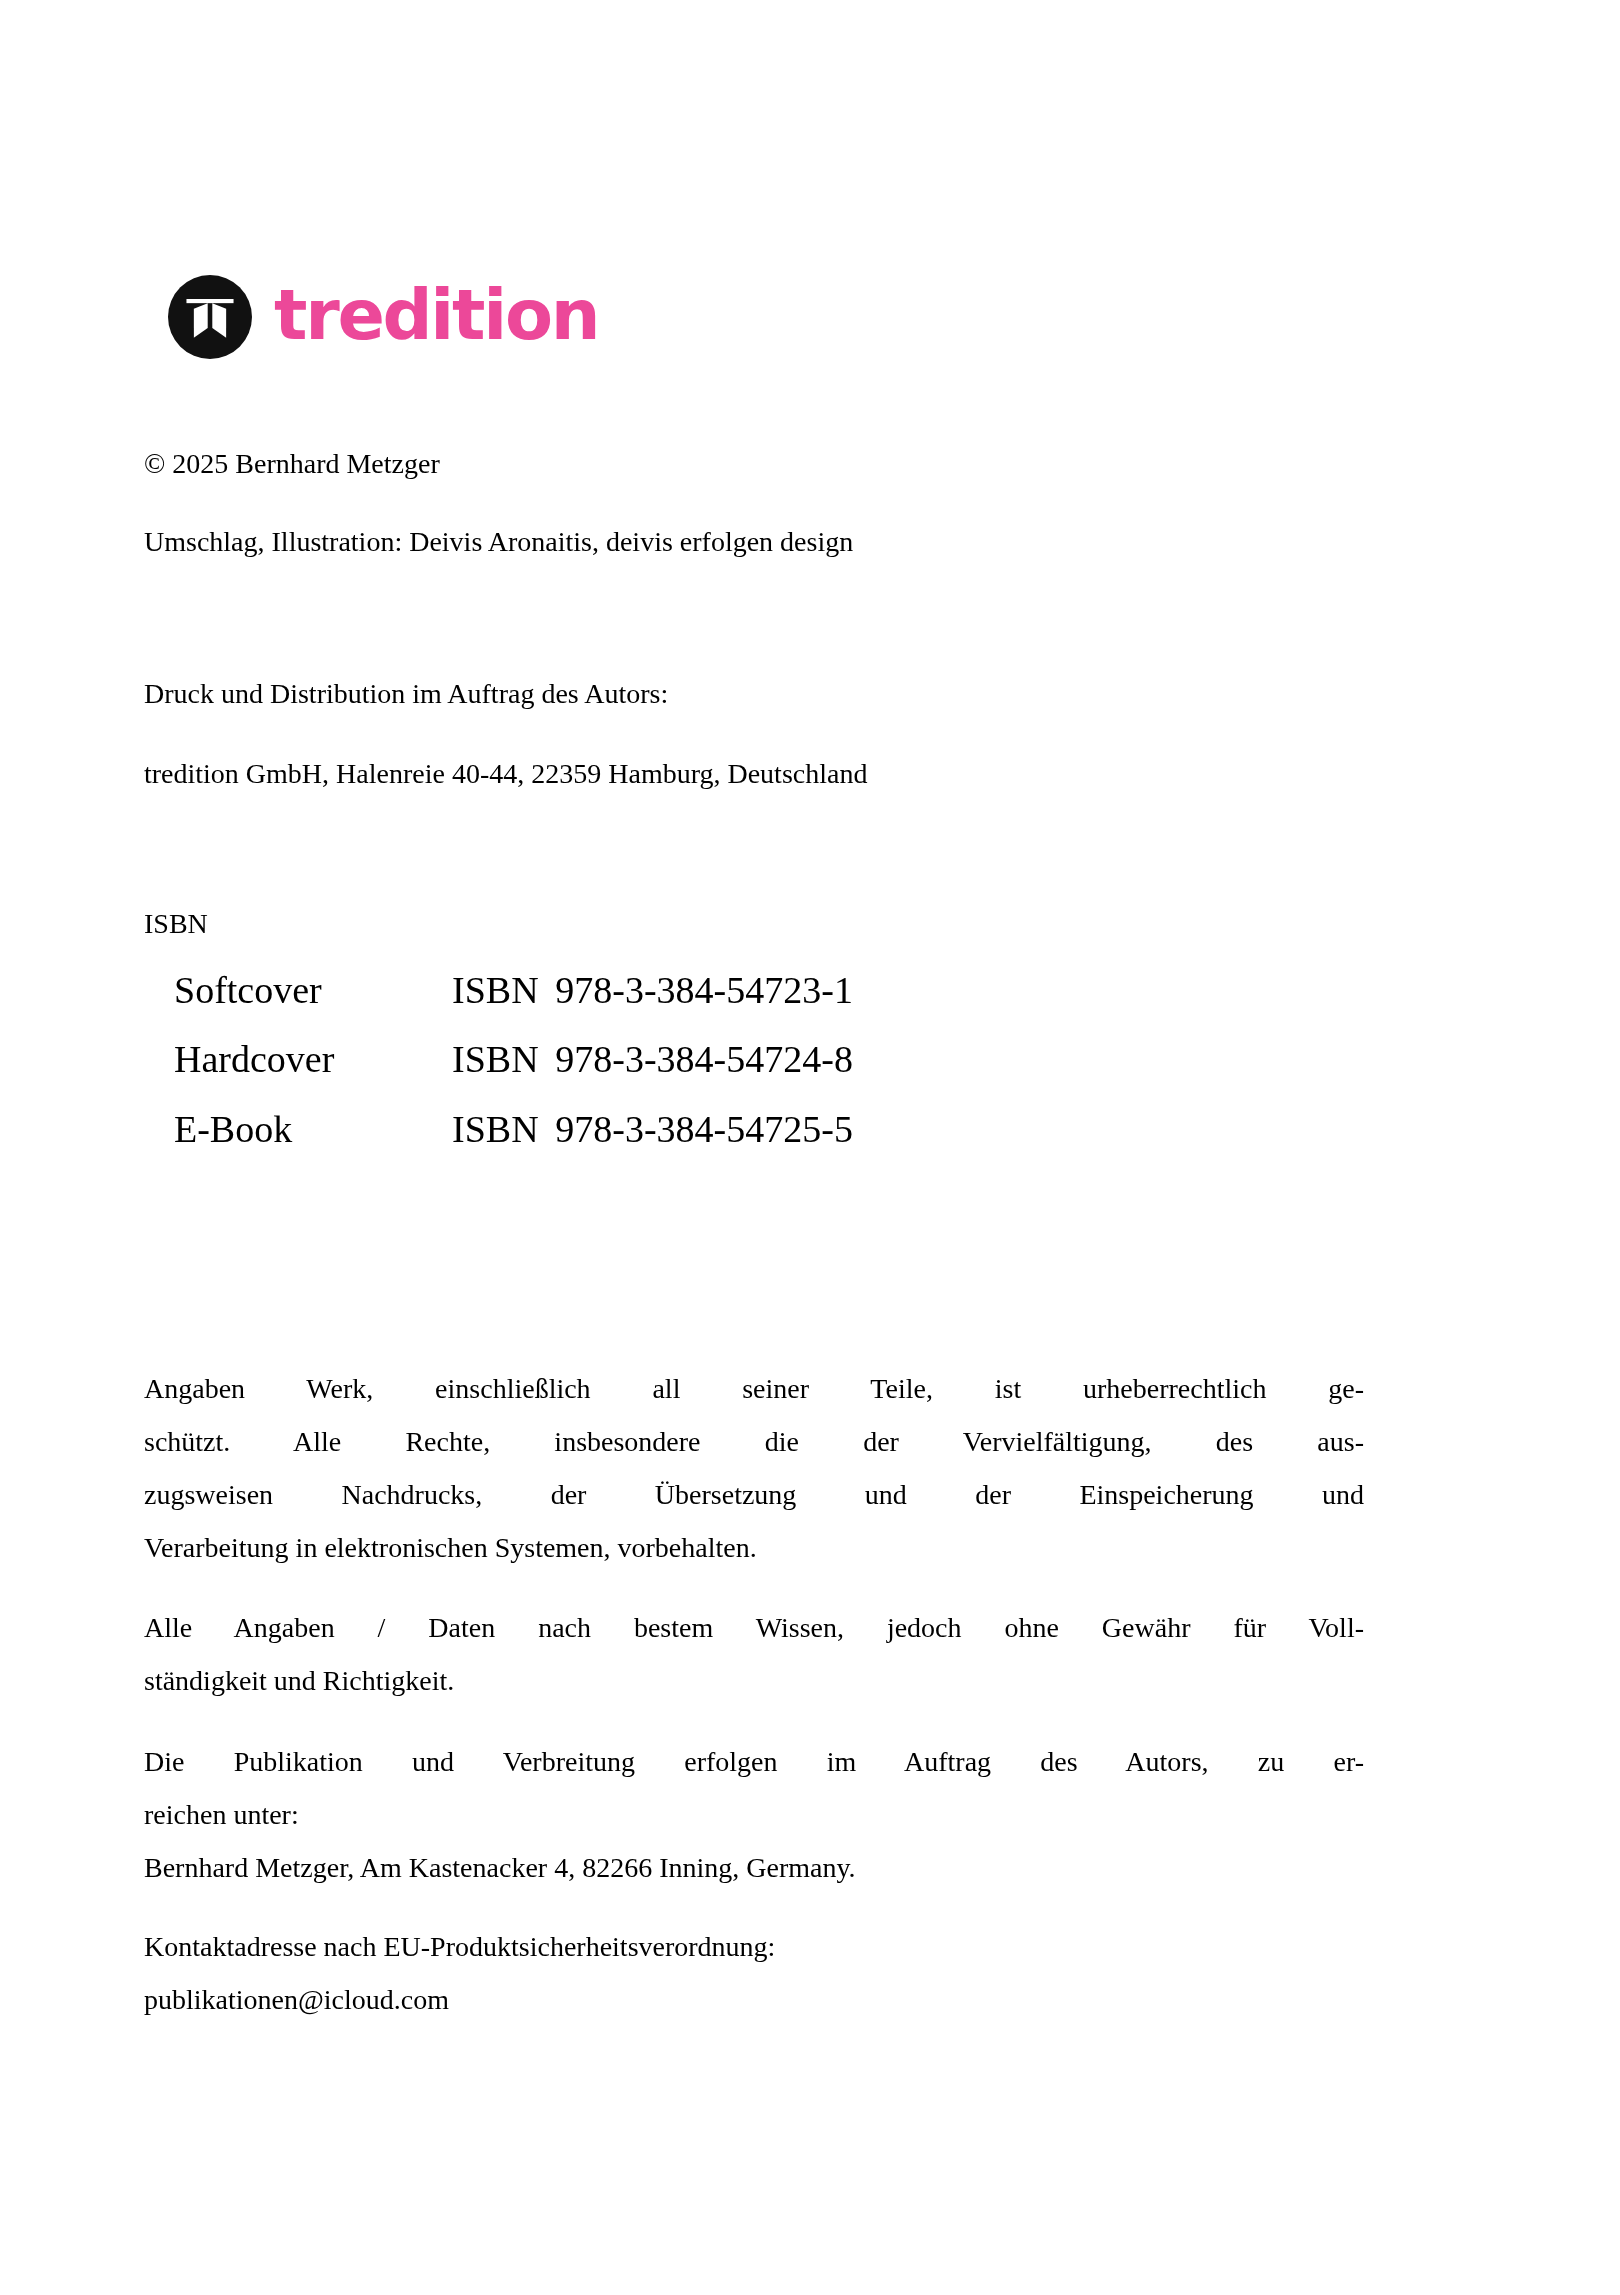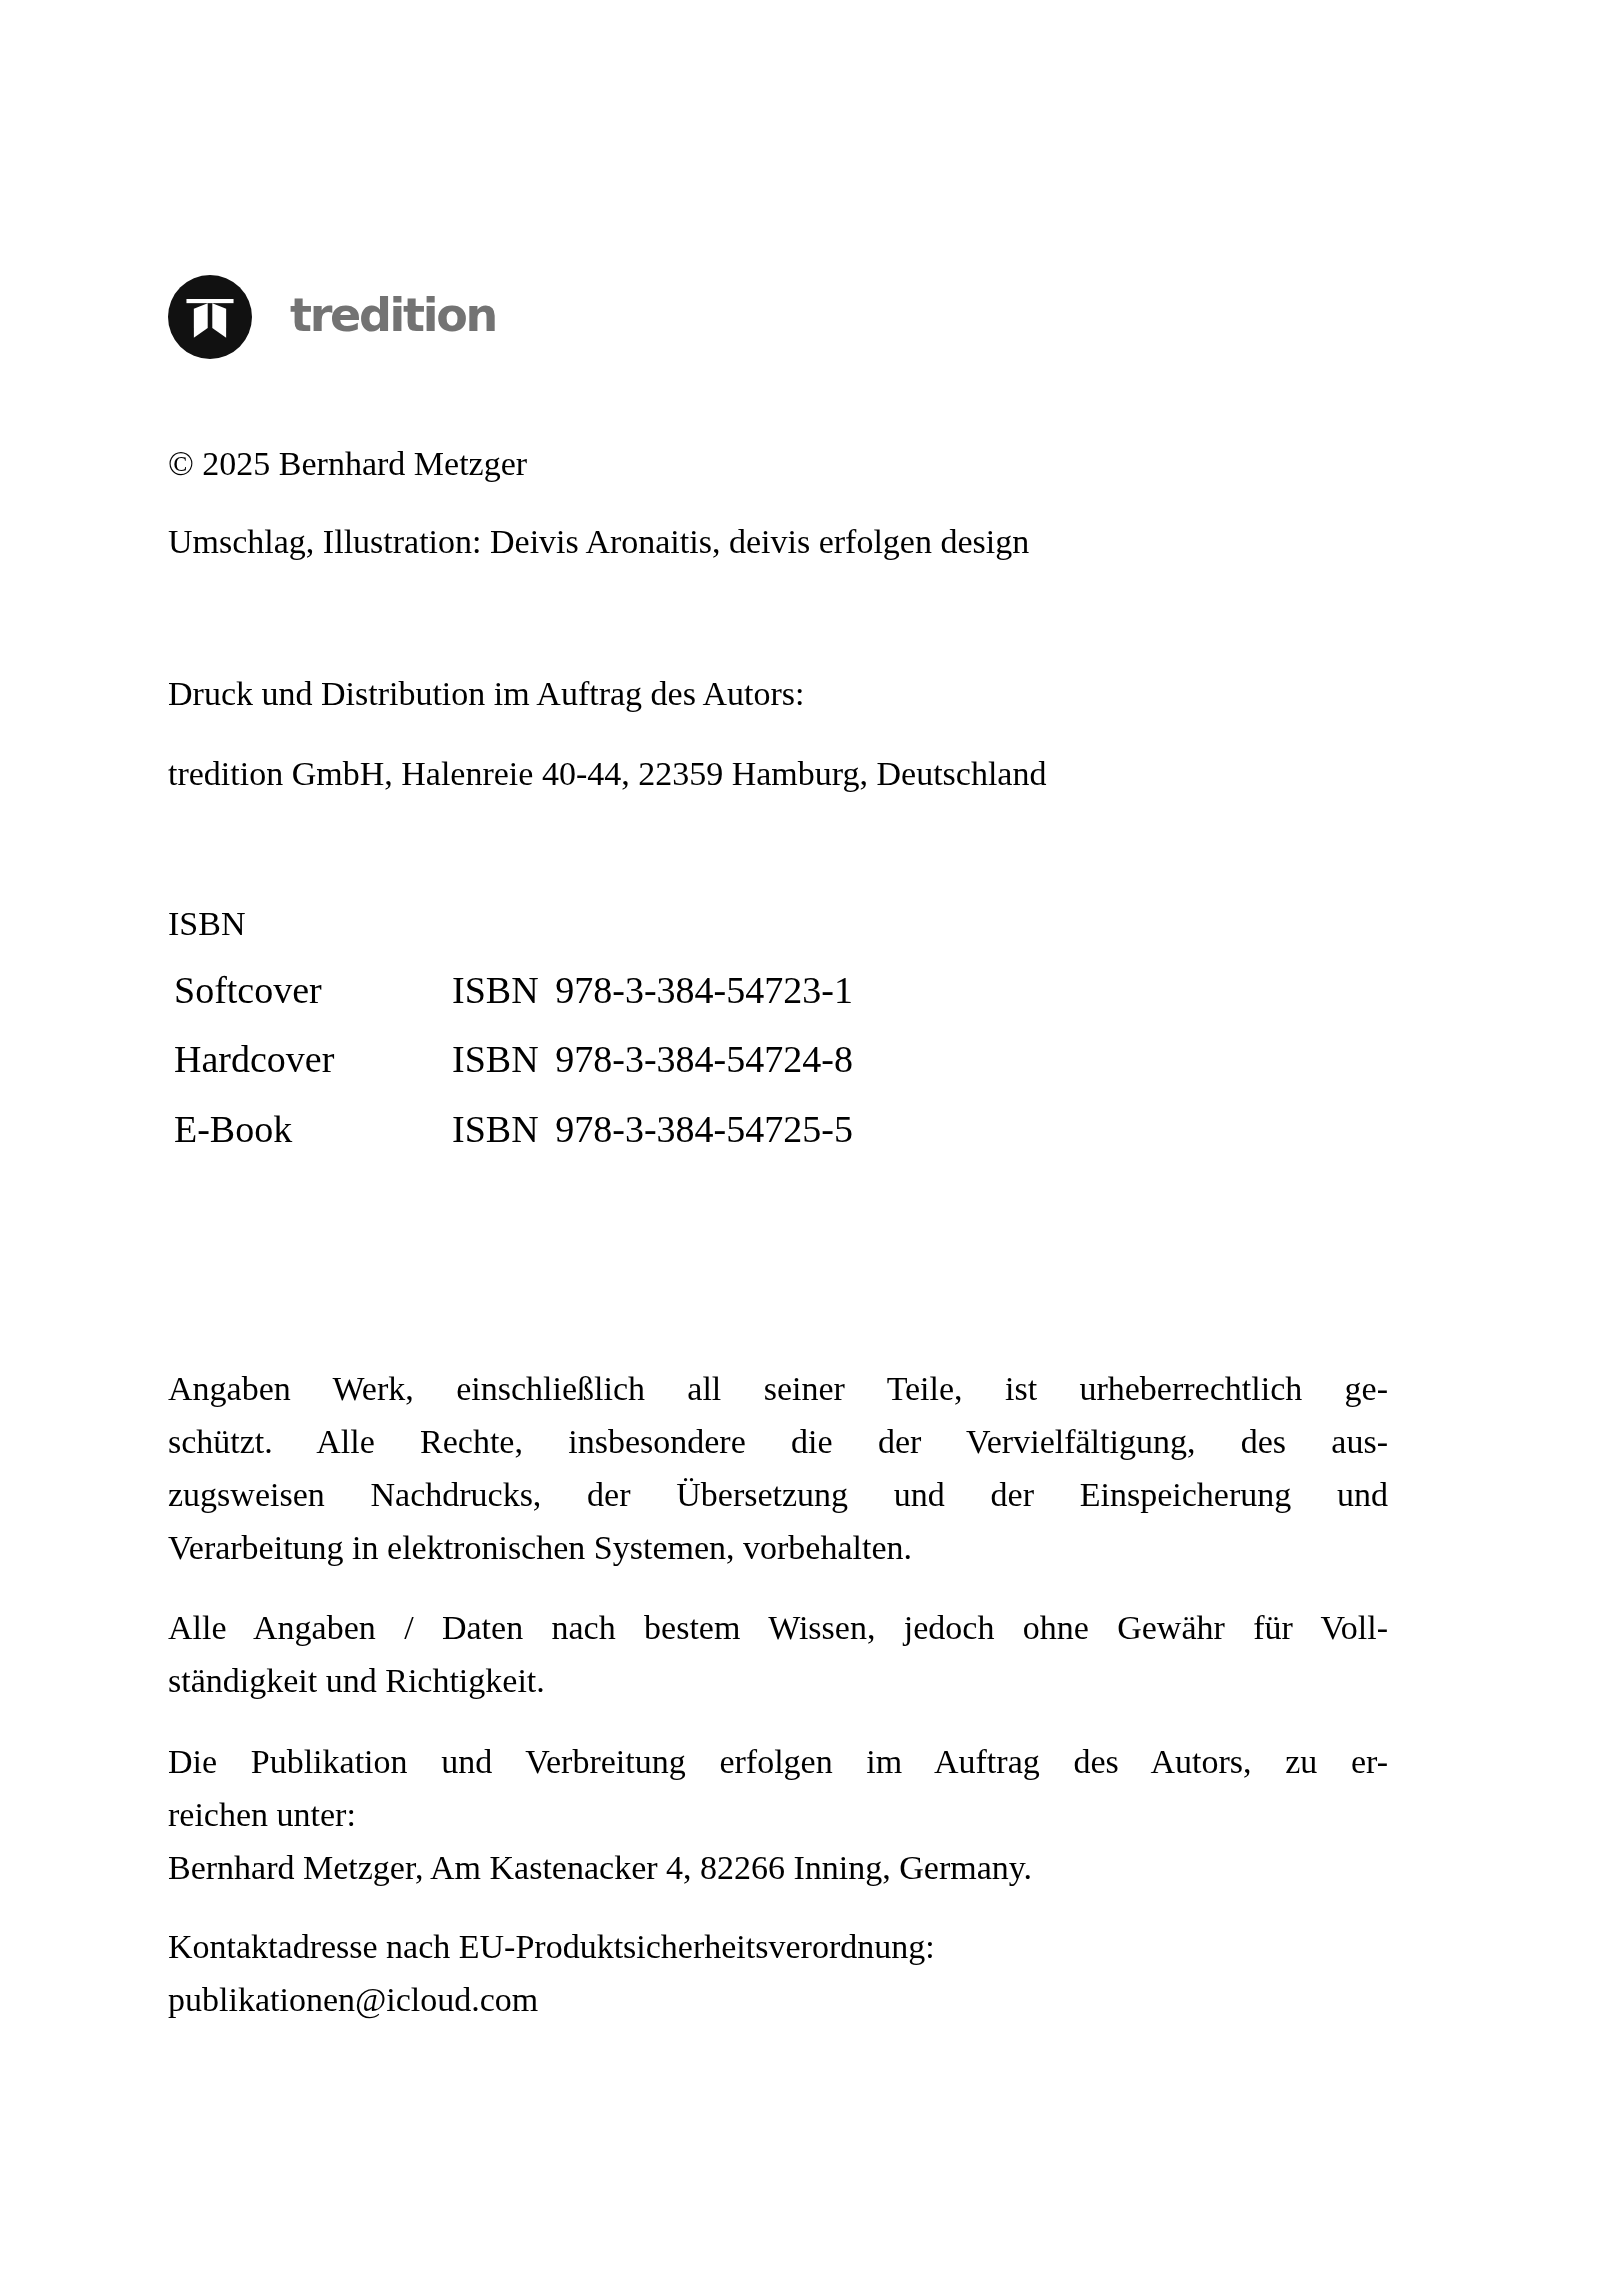--- a/index.html
+++ b/index.html
@@ -17,36 +17,36 @@
   .logo {
     position: absolute;
     left: 168px;
     top: 275px;
     height: 84px;
     display: flex;
     align-items: center;
   }
   .logo-mark { width: 84px; height: 84px; flex: 0 0 auto; }
   .logo-word {
-    margin-left: 38px;
+    margin-left: 22px;
     font-family: "DejaVu Sans", "Liberation Sans", sans-serif;
     font-weight: 700;
-    font-size: 46px;
+    font-size: 70px;
     letter-spacing: -2.3px;
-    color: #737373;
+    color: #ec4899;
     line-height: 1;
     padding-bottom: 4.6px;
   }
 
   
   .tb {
     position: absolute;
-    left: 168px;
+    left: 144px;
     width: 1220px;
-    font-size: 34px;
+    font-size: 28px;
     line-height: 53px;
     white-space: nowrap;
     font-family: Liberation Serif, serif;
   }
   .para { white-space: normal; }
   .line { display: block; }
   .just  { text-align: justify; text-align-last: justify; white-space: normal; }
 
   
   .isbn-row { position: absolute; left: 162px; width: 1220px; height: 53px;

